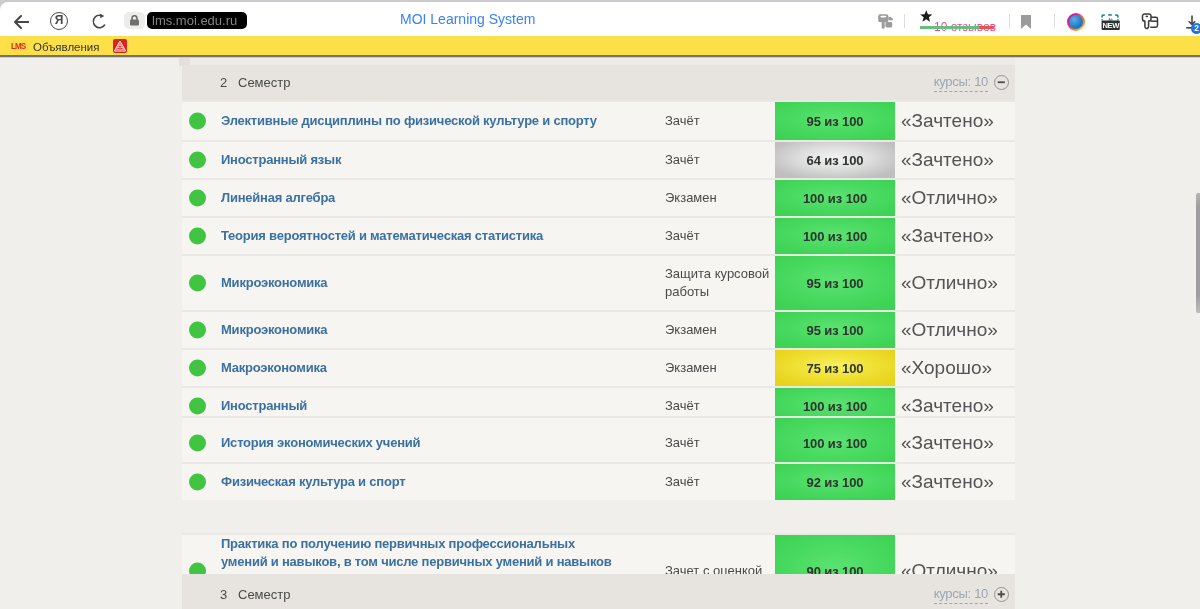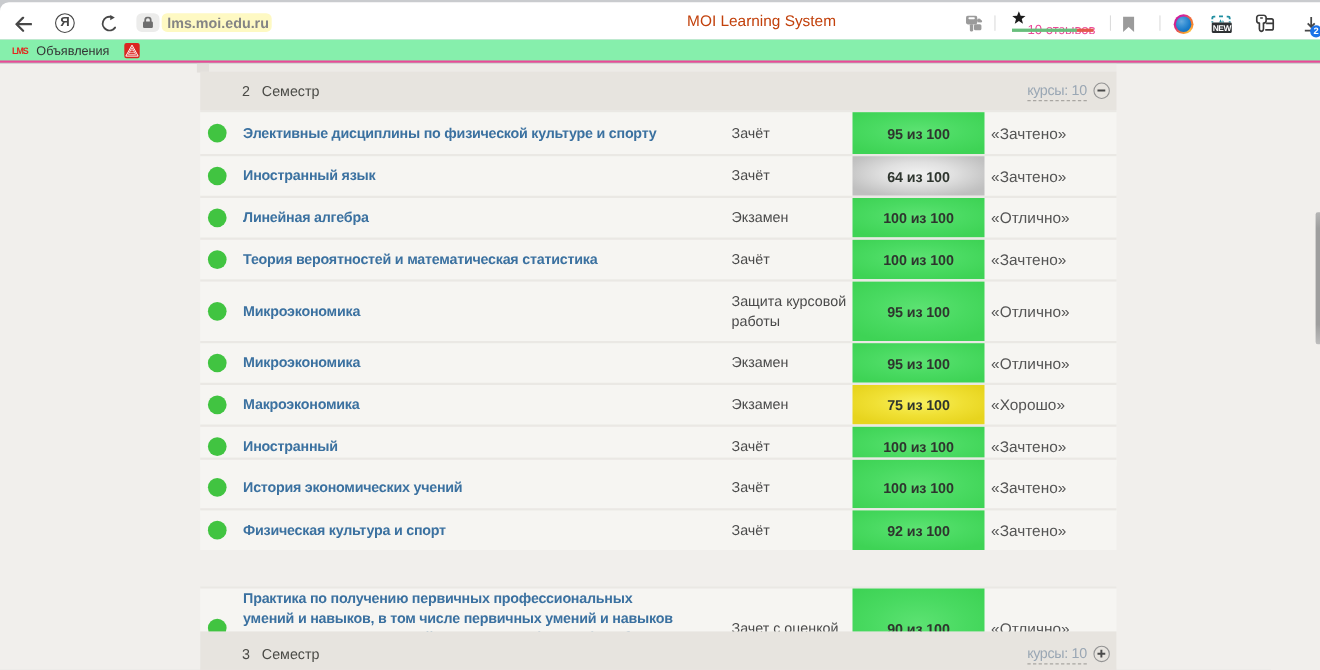--- a/index.html
+++ b/index.html
@@ -4,21 +4,21 @@
 <style>
   * { margin:0; padding:0; box-sizing:border-box; }
   html,body { width:1200px; height:609px; overflow:hidden; }
   body { font-family:"Liberation Sans", sans-serif; background:#c9cbce; position:relative; }
   .abs { position:absolute; }
 
   
   #toolbar { position:absolute; left:0; top:2px; width:1200px; height:34px;
     background:#ffffff; border-radius:8px 0 0 0; }
   #bookmarks { position:absolute; left:0; top:36px; width:1200px; height:21px;
-    background:#86efac; border-bottom:2px solid #ec4899; }
+    background:#fde047; border-bottom:2px solid #737373; }
   .sep { position:absolute; width:1px; height:14px; top:12px; background:#dcdcdc; }
 
   
   #page { position:absolute; left:0; top:58px; width:1200px; height:551px;
     background:#f1efec; }
   #tbl { position:absolute; left:182px; top:0; width:833px; }
   .band  { position:absolute; left:0; width:833px; height:7px; background:#edebe7; }
   .shead { position:absolute; left:0; width:833px; background:#e7e4df; color:#4a4a46; font-size:13px; }
   .shead .num { position:absolute; left:38px; }
   .shead .word { position:absolute; left:56px; }
@@ -31,21 +31,21 @@
   .dot { position:absolute; left:7px; width:17px; height:17px; border-radius:50%;
     background:#41c441; }
   .crs { position:absolute; left:39px; width:424px; color:#3b71a0; font-size:13px; line-height:18px; letter-spacing:-0.22px;font-weight:bold; }
   .exm { position:absolute; left:483px; width:108px; color:#4a4a4a; font-size:13px; line-height:18px; }
   .sc  { position:absolute; left:593px; top:0; bottom:0; width:120px;
     display:flex; align-items:center; justify-content:center;
     font-size:13px; font-weight:700; color:#2e352e; letter-spacing:-0.1px; }
   .sc.g { background:radial-gradient(ellipse 78px 60% at 50% 45%, #5ce272 0%, #49da61 55%, #3ed355 100%); }
   .sc.s { background:radial-gradient(ellipse 72px 23px at 50% 44%, #f2f2f2 0%, #e0e0e0 45%, #c4c4c4 90%, #bfbfbf 100%); }
   .sc.y { background:radial-gradient(ellipse 80px 24px at 50% 44%, #f8f160 0%, #f0e034 50%, #e7d41e 90%); }
-  .grd { position:absolute; left:719px; color:#545454; font-size:14px; }
+  .grd { position:absolute; left:719px; color:#545454; font-size:19px; }
   .vcenter { top:50%; transform:translateY(-50%); }
 </style>
 </head>
 <body>
 
 <div id="toolbar">
 
   <svg class="abs" style="left:13px; top:13px;" width="16" height="14" viewBox="0 0 16 14">
     <path d="M8 1 L2 7 L8 13 M2 7 L15.5 7" fill="none" stroke="#474747" stroke-width="2" stroke-linecap="round" stroke-linejoin="round"></path>
   </svg>
@@ -57,23 +57,23 @@
     <path d="M13.4 3.0 L9.2 0.7 L9.2 5.3 Z" fill="#474747"></path>
   </svg>
 
   <div class="abs" style="left:124px; top:10px; width:21px; height:17px; background:#ececeb; border-radius:5px;">
     <svg class="abs" style="left:5px; top:3px;" width="11" height="11" viewBox="0 0 11 11">
       <rect x="1" y="4.5" width="9" height="6" rx="1.2" fill="#6e6e6e"></rect>
       <path d="M3 5 V3.2 A2.5 2.5 0 0 1 8 3.2 V5" fill="none" stroke="#6e6e6e" stroke-width="1.6"></path>
     </svg>
   </div>
 
-  <div class="abs" style="left:147px; top:10px; width:100px; height:17px; background:#fef9c3; border-radius:5px; color:#848484; font-size:13px; line-height:17px; padding-left:5px;font-weight:bold;">lms.moi.edu.ru</div>
-
-  <div class="abs" style="left:400px; top:9px; width:360px; text-align:right; color:#c2410c; font-size:14px;">MOI Learning System</div>
+  <div class="abs" style="left:147px; top:10px; width:100px; height:17px; background:#000000; border-radius:5px; color:#848484; font-size:13px; line-height:17px; padding-left:5px;">lms.moi.edu.ru</div>
+
+  <div class="abs" style="left:400px; top:9px; width:360px; text-align:left; color:#3b82f6; font-size:14px;">MOI Learning System</div>
 
   <svg class="abs" style="left:878px; top:12px;" width="15" height="15" viewBox="0 0 15 15">
     <rect x="0.2" y="0.2" width="10.2" height="8" rx="2" fill="#9b9b9b"></rect>
     <rect x="2.4" y="1.7" width="5.8" height="1.7" rx="0.8" fill="#ffffff"></rect>
     <rect x="3.7" y="8" width="3" height="6.6" rx="1" fill="#9b9b9b"></rect>
     <circle cx="12" cy="4.6" r="1.8" fill="#9b9b9b"></circle>
     <circle cx="13.6" cy="5.3" r="1.2" fill="#9b9b9b"></circle>
     <rect x="7.4" y="8" width="6.8" height="5.5" rx="1.4" fill="#9b9b9b"></rect>
   </svg>
   <div class="sep" style="left:904px;"></div>

